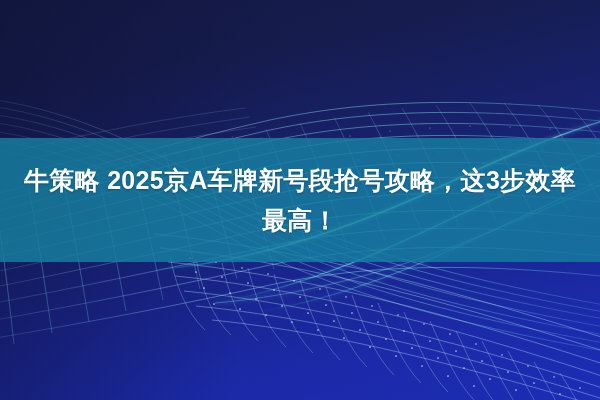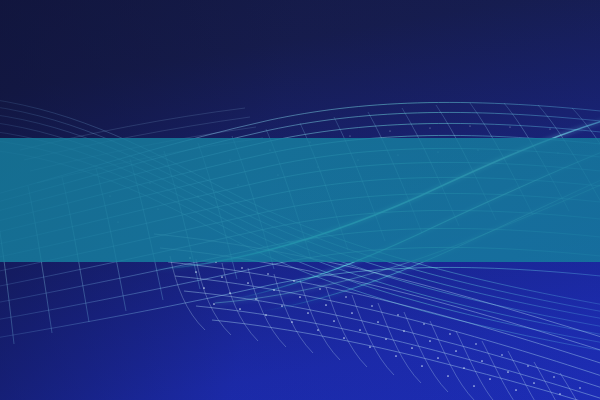--- a/index.html
+++ b/index.html
@@ -309,14 +309,18 @@
         <circle cx="518" cy="151" r="0.6"></circle>
           <circle cx="558" cy="153" r="0.6"></circle>
       </g>
     </svg>
   </div>
 
   <div class="teal-band">
     <div class="teal-band-inner"></div>
   </div>
 
+  <div class="headline">
+    <span class="line1">牛策略 2025京A车牌新号段抢号攻略，这3步效率</span>
+    <span class="line2">最高！</span>
+  </div>
 
 </div>
 
 </body></html>

